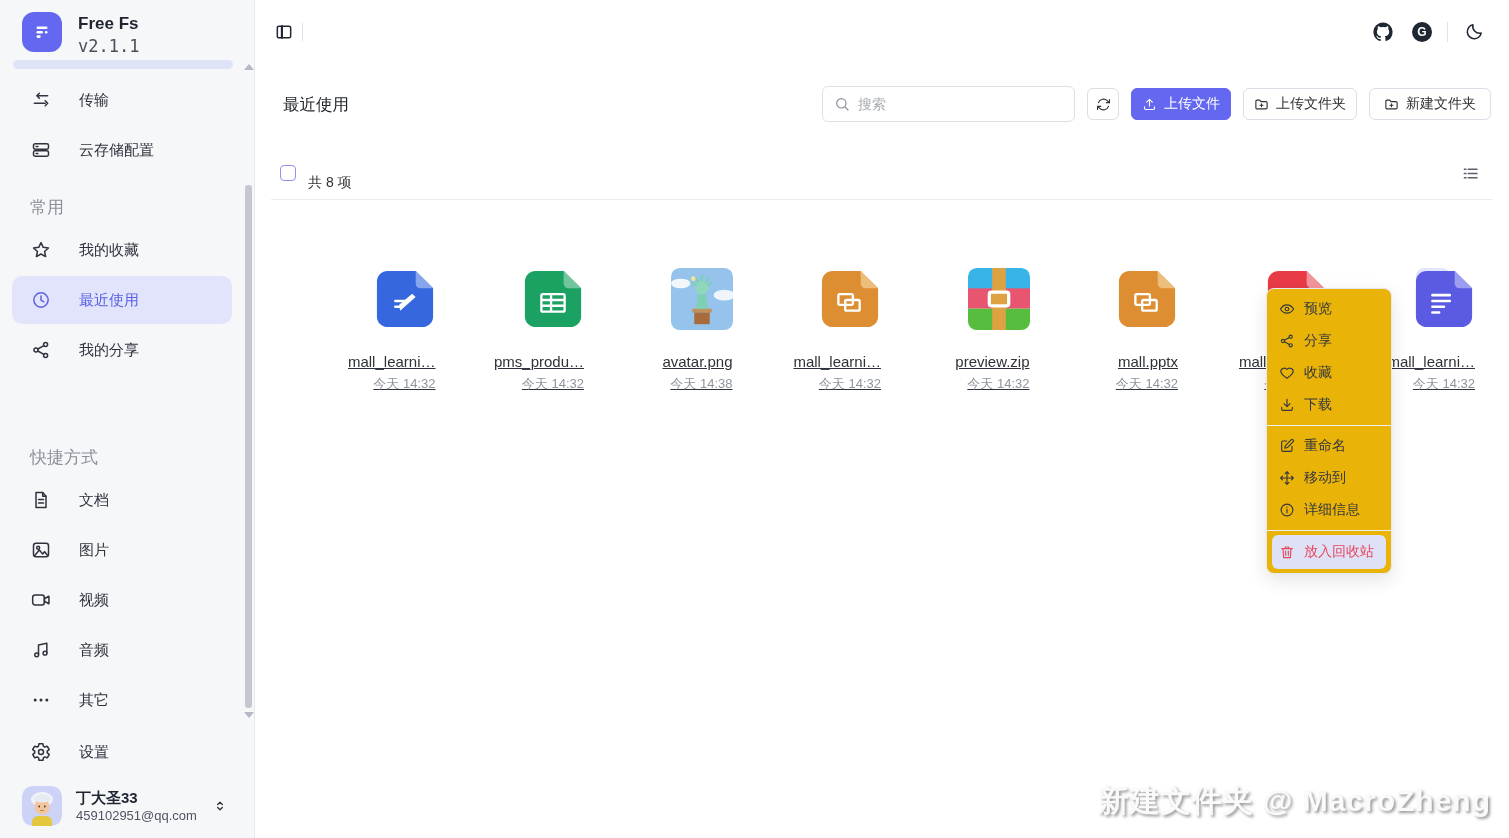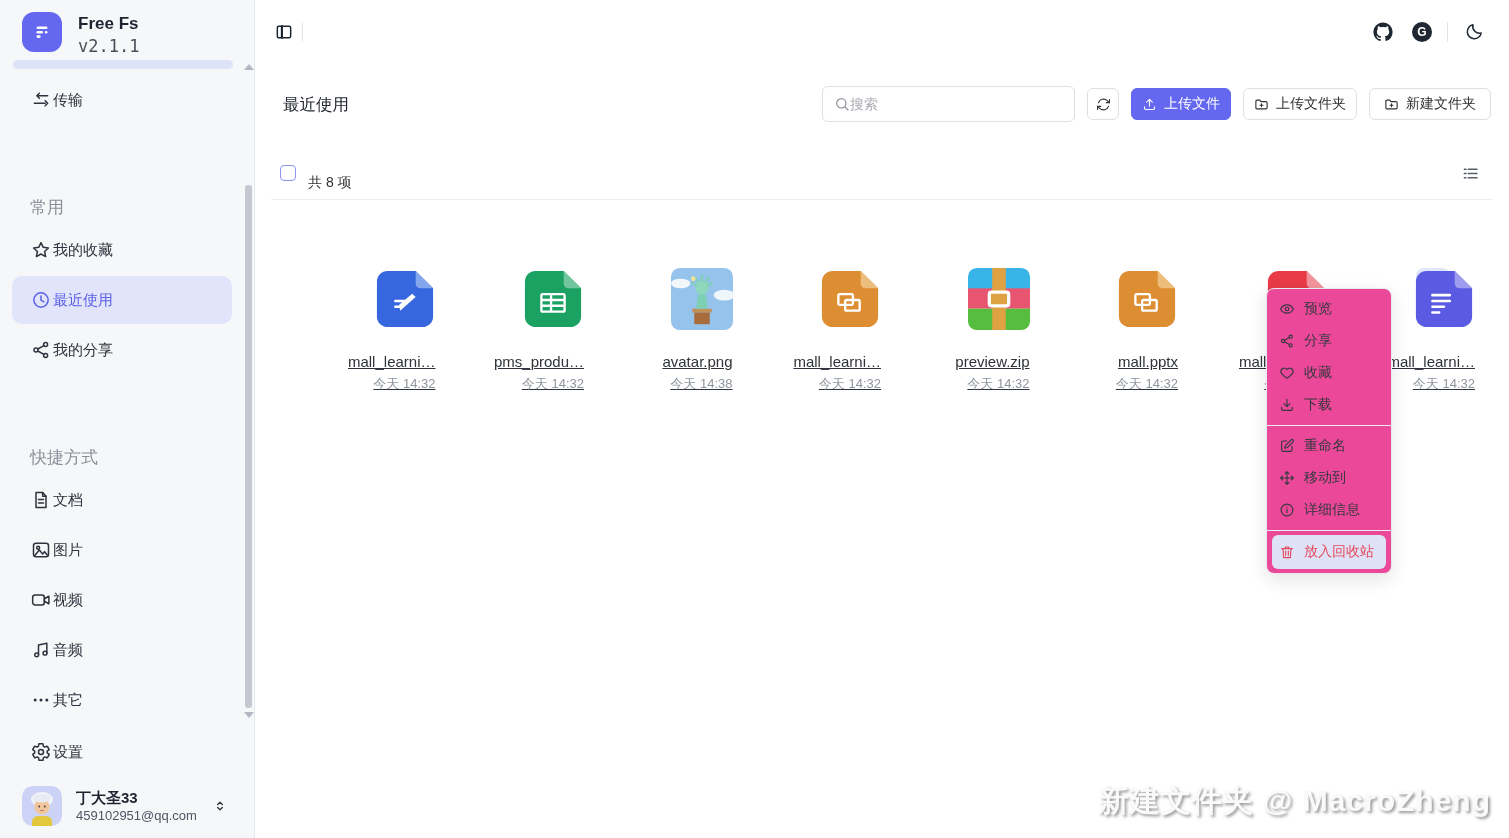--- a/index.html
+++ b/index.html
@@ -12,21 +12,21 @@
              background:#f6f7f9; border-right:1px solid #e7e9ee; }
   .logo-box { position:absolute; left:22px; top:12px; width:40px; height:40px; border-radius:12px;
               background:#6467ef; display:flex; align-items:center; justify-content:center; }
   .logo-box svg { width:24px; height:24px; }
   .app-name { position:absolute; left:78px; top:14px; font-size:17px; font-weight:bold; color:#1e2430; }
   .app-ver  { position:absolute; left:78px; top:36px; font-size:17px; color:#4a4f59;
               font-family:"DejaVu Sans Mono","Liberation Mono",monospace; }
   .side-bar-progress { position:absolute; left:13px; top:60px; width:220px; height:9px;
               border-radius:5px; background:#dfe3f8; }
   .nav-item { position:absolute; left:12px; width:220px; height:48px; border-radius:10px;
-              display:flex; align-items:center; gap:2px; padding-left:19px; font-size:15px;
+              display:flex; align-items:center; gap:28px; padding-left:19px; font-size:15px;
               color:#2e333d; cursor:pointer; }
   .nav-item.active { background:#e1e4fa; color:#5b61e6; }
   .nav-item svg { width:20px; height:20px; fill:none; stroke:currentColor; stroke-width:1.8;
                   stroke-linecap:round; stroke-linejoin:round; flex:none; }
   .sec-label { position:absolute; left:30px; font-size:17px; color:#8a9099; }
   .user-block { position:absolute; left:12px; top:780px; width:228px; height:52px; display:flex;
                 align-items:center; cursor:pointer; }
   .user-avatar { width:40px; height:40px; border-radius:10px; overflow:hidden; margin-left:10px; flex:none; }
   .user-meta { margin-left:14px; overflow:hidden; }
   .user-name { font-size:15px; font-weight:bold; color:#1e2430; line-height:19px; }
@@ -45,21 +45,21 @@
   .icon-btn svg { width:100%; height:100%; fill:none; stroke:currentColor; stroke-width:1.8;
                   stroke-linecap:round; stroke-linejoin:round; }
   .vdiv { position:absolute; width:1px; background:#e0e3e9; }
   .gitee-circle { position:absolute; left:1412px; top:22px; width:20px; height:20px; border-radius:50%;
                   background:#1f2733; color:#fff; font-size:12px; font-weight:bold;
                   display:flex; align-items:center; justify-content:center; cursor:pointer; }
 
   .page-title { position:absolute; left:283px; top:94px; font-size:16.5px; font-weight:500; color:#1d2129; }
   .search-box { position:absolute; left:822px; top:86px; width:253px; height:36px;
                 border:1px solid #dcdfe6; border-radius:6px; background:#fff;
-                display:flex; align-items:center; padding:0 11px; }
+                display:flex; align-items:center; padding:0 11px; gap:8px; }
   .search-box svg { width:16px; height:16px; fill:none; stroke:#8a8f99; stroke-width:1.8;
                     stroke-linecap:round; flex:none; }
   .search-box input { border:none; outline:none; flex:1; font-size:14px; color:#303133;
                       font-family:inherit; background:transparent; }
   .search-box input::placeholder { color:#a8abb2; }
   .btn { position:absolute; top:88px; height:32px; border-radius:6px; display:flex; align-items:center;
          justify-content:center; gap:7px; font-size:14px; cursor:pointer; border:1px solid #dcdfe6;
          background:#fff; color:#303133; }
   .btn svg { width:15px; height:15px; fill:none; stroke:currentColor; stroke-width:1.8;
              stroke-linecap:round; stroke-linejoin:round; }
@@ -79,21 +79,21 @@
   .toolbar-divider { position:absolute; left:271px; top:199px; width:1222px; height:1px; background:#ecedf1; }
 
   
   .grid { position:absolute; left:287px; top:268px; display:flex; }
   .cell { width:148.5px; display:flex; flex-direction:column; align-items:flex-end; cursor:pointer;text-decoration:underline; }
   .cell .ficon { width:62px; height:62px; }
   .fname { margin-top:23px; font-size:15px; color:#2f3338; white-space:nowrap; }
   .ftime { margin-top:5px; font-size:13px; color:#8f959e; white-space:nowrap; }
 
   
-  .ctx-menu { position:absolute; left:1266px; top:288px; width:126px; background:#ec4899;
+  .ctx-menu { position:absolute; left:1266px; top:288px; width:126px; background:#eab308;
               border:1px solid #e7e9f0; border-radius:8px; padding:4px 5px;
               box-shadow:0 6px 18px rgba(30,35,60,.12); z-index:50; }
   .ctx-item { height:32px; display:flex; align-items:center; gap:9px; padding:0 7px;
               font-size:14px; color:#34383f; border-radius:6px; cursor:pointer; white-space:nowrap; }
   .ctx-item svg { width:16px; height:16px; fill:none; stroke:currentColor; stroke-width:1.7;
                   stroke-linecap:round; stroke-linejoin:round; flex:none; }
   .ctx-item.danger { background:#dfe2f6; color:#e5485c; margin-top:2px; height:34px; }
   .ctx-divider { height:1px; background:#ebeef3; margin:4px -5px; }
 
   
@@ -235,20 +235,26 @@
     </div>
     <div class="app-name">Free Fs</div>
     <div class="app-ver">v2.1.1</div>
     <div class="side-bar-progress"></div>
 
     <div class="nav-item" style="top:76px">
       <svg>
           <use href="#i-transfer"></use>
         </svg>
       <span>传输</span>
+    </div>
+    <div class="nav-item" style="top:126px">
+      <svg>
+          <use href="#i-storage"></use>
+        </svg>
+      <span>云存储配置</span>
     </div>
 
     <div class="sec-label" style="top:196px">常用</div>
 
     <div class="nav-item" style="top:226px">
       <svg>
           <use href="#i-star"></use>
         </svg>
       <span>我的收藏</span>
     </div>

